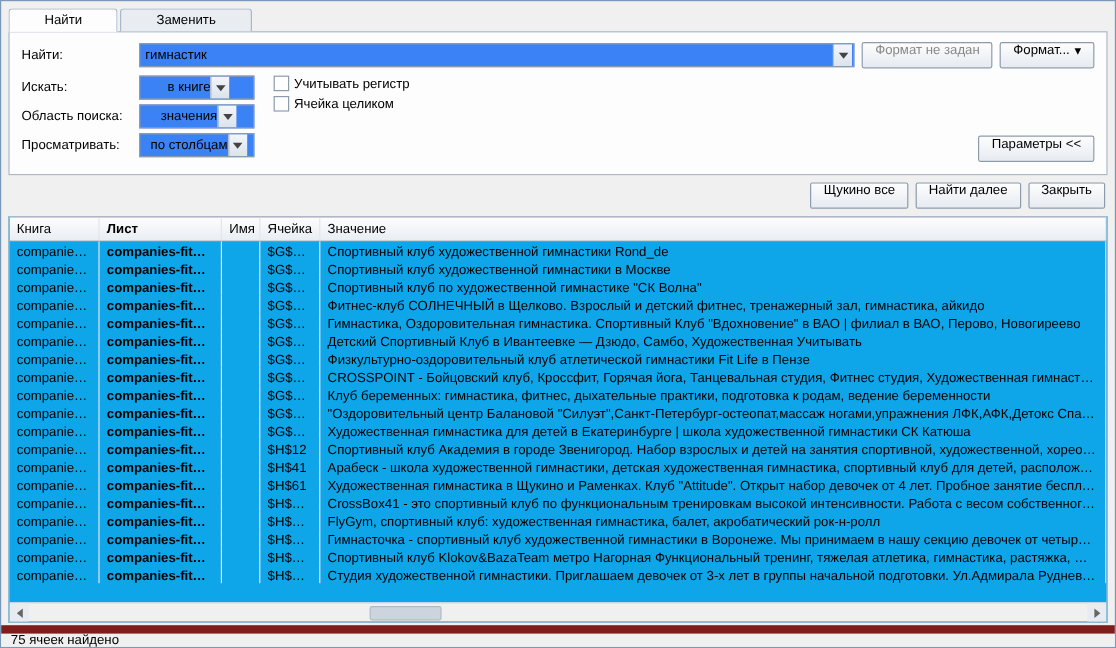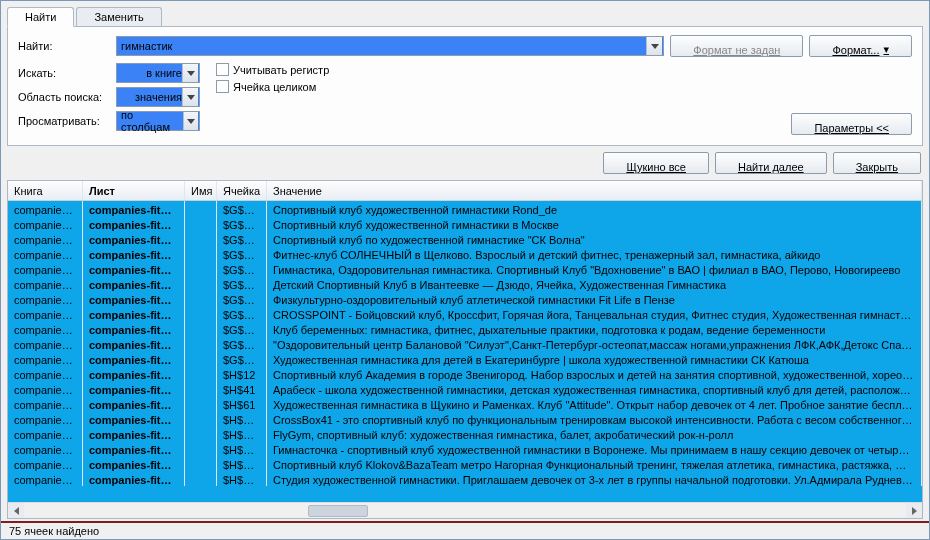--- a/index.html
+++ b/index.html
@@ -35,21 +35,21 @@
     background: linear-gradient(#f6f9fc, #dbe6f4);
     font-size: 10px;
   }
   .titlebar .winbtn.close { background: linear-gradient(#f4b49a, #e07050); color:#5b1a00; border-color:#b4604a;}
   .tabs {
     display: flex;
     padding: 6px 6px 0 6px;
     gap: 0;
   }
   .tab {
-    padding: 3px 17px;
+    padding: 3px 29px;
     border: 1px solid #aab8c8;
     border-bottom: none;
     background: #e9edf2;
     border-radius: 3px 3px 0 0;
     margin-right: 2px;
     position: relative;
   }
   .tab.active {
     background: #fdfdfd;
     border-bottom: 1px solid #fdfdfd;
@@ -67,43 +67,42 @@
   .lbl { width: 92px; text-align: left; }
   .combo, .textfield {
     border: 1px solid #8d9cad;
     background: #3b82f6;
     height: 20px;
     display: flex; align-items: center;
     padding: 0 4px;
     position: relative;
   }
   .textfield { flex: 1; }
-  .combo { width: 84px; justify-content: flex-end; }
+  .combo { width: 96px; justify-content: center; }
   .dd {
     width: 16px; height: 18px;
     border-left: 1px solid #b6c0cc;
     display: flex; align-items: center; justify-content: center;
     margin-right: -3px;
     background: linear-gradient(#f3f6fa,#dbe3ec);
   }
   .tri {
     width: 0; height: 0;
     border-left: 4px solid transparent;
     border-right: 4px solid transparent;
     border-top: 5px solid #444;
   }
   .btn {
     height: 22px;
-    padding: 0 22px;
+    padding: 0 10px;
     border: 1px solid #8d9cad;
     border-radius: 2px;
     background: linear-gradient(#fdfdfd,#e6ebf1);
-    display: flex; align-items: flex-end; justify-content: center;
+    display: flex; align-items: flex-start; justify-content: center;
     white-space: nowrap;
-    text-decoration: underline;
   }
   .btn.wide { min-width: 100px; }
   .checkbox {
     width: 13px; height: 13px;
     border: 1px solid #8d9cad;
     background: #fff;
     display: inline-block;
     margin-right: 4px;
     vertical-align: middle;
   }
@@ -140,21 +139,21 @@
   .col-book { width: 75px; }
   .col-sheet { width: 102px; font-weight: bold; }
   .col-name { width: 32px; }
   .col-cell { width: 50px; }
   .col-val  { flex: 1; border-right: none; }
   .body { flex:1; overflow-y: scroll; overflow-x: scroll; }
   .body-row { display:flex; height: 15px; line-height:15px; font-size:11px;}
   .statusbar {
     height: 18px;
     padding: 2px 8px;
-    border-top: 2px solid #7f1d1d;
+    border-top: 7px solid #7f1d1d;
     background: #f0f0f0;
     font-size: 11px;
     display:flex; align-items:center;
   }
   .header .cell { display:flex; align-items:center; }
   .scrollbar-h {
     height: 16px;
     background: #f0f0f0;
     border-top: 1px solid #dcdcdc;
     position: relative;
@@ -303,21 +302,21 @@
           <div class="cell col-sheet">companies-fitness</div>
           <div class="cell col-name"></div>
           <div class="cell col-cell">$G$930</div>
           <div class="cell col-val">Гимнастика, Оздоровительная гимнастика. Спортивный Клуб "Вдохновение" в ВАО | филиал в ВАО, Перово, Новогиреево</div>
         </div>
         <div class="body-row">
           <div class="cell col-book">companies.xlsx</div>
           <div class="cell col-sheet">companies-fitness</div>
           <div class="cell col-name"></div>
           <div class="cell col-cell">$G$958</div>
-          <div class="cell col-val">Детский Спортивный Клуб в Ивантеевке — Дзюдо, Ячейка, Художественная Гимнастика</div>
+          <div class="cell col-val">Детский Спортивный Клуб в Ивантеевке — Дзюдо, Самбо, Художественная Учитывать</div>
         </div>
         <div class="body-row">
           <div class="cell col-book">companies.xlsx</div>
           <div class="cell col-sheet">companies-fitness</div>
           <div class="cell col-name"></div>
           <div class="cell col-cell">$G$1466</div>
           <div class="cell col-val">Физкультурно-оздоровительный клуб атлетической гимнастики Fit Life в Пензе</div>
         </div>
         <div class="body-row">
           <div class="cell col-book">companies.xlsx</div>

